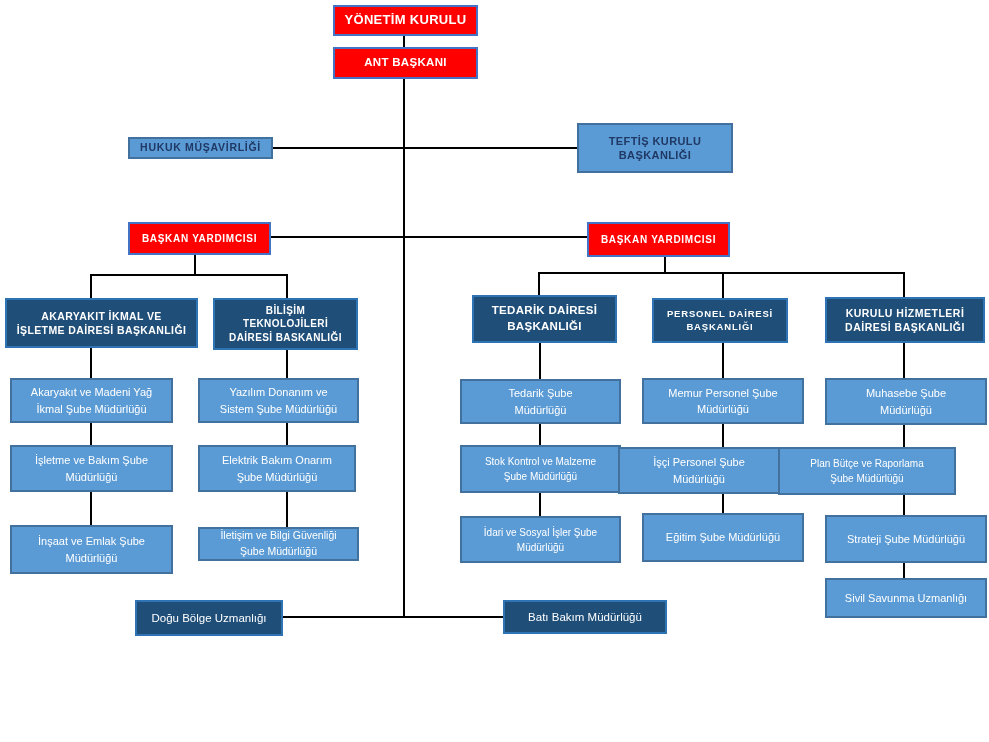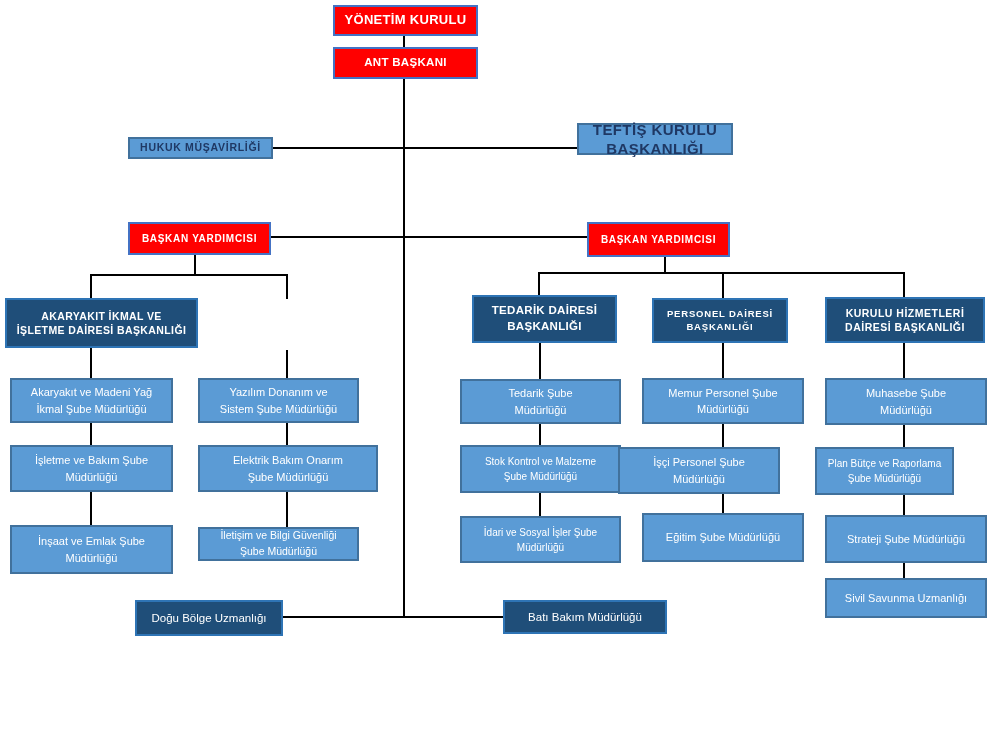--- a/index.html
+++ b/index.html
@@ -100,30 +100,35 @@
   </div>
 
   <div class="box red" style="left:587px;top:222px;width:143px;height:35px;font-size:10px;letter-spacing:.7px">
     <span class="ln">BAŞKAN YARDIMCISI</span>
   </div>
 
   <div class="box mid darktext" style="left:128px;top:137px;width:145px;height:22px;font-size:10.5px;letter-spacing:.7px">
     <span class="ln">HUKUK MÜŞAVİRLİĞİ</span>
   </div>
 
-  <div class="box mid darktext" style="left:577px;top:123px;width:156px;height:32px;font-size:15px;letter-spacing:.4px">
+  <div class="box mid darktext" style="left:577px;top:123px;width:156px;height:50px;font-size:11px;letter-spacing:.4px">
     <span class="ln">TEFTİŞ KURULU</span>
     <span class="ln">BAŞKANLIĞI</span>
   </div>
 
   <div class="box navy hdr" style="left:5px;top:298px;width:193px;height:50px;font-size:10.5px;letter-spacing:.4px">
     <span class="ln">AKARYAKIT İKMAL VE</span>
     <span class="ln">İŞLETME DAİRESİ BAŞKANLIĞI</span>
   </div>
 
+  <div class="box navy hdr" style="left:213px;top:298px;width:145px;height:52px;font-size:10px;letter-spacing:.4px">
+    <span class="ln">BİLİŞİM</span>
+    <span class="ln">TEKNOLOJİLERİ</span>
+    <span class="ln">DAİRESİ BASKANLIĞI</span>
+  </div>
 
   <div class="box navy hdr" style="left:472px;top:295px;width:145px;height:48px;font-size:11.5px;letter-spacing:.3px">
     <span class="ln">TEDARİK DAİRESİ</span>
     <span class="ln">BAŞKANLIĞI</span>
   </div>
 
   <div class="box navy hdr" style="left:652px;top:298px;width:136px;height:45px;font-size:9.5px;letter-spacing:.8px">
     <span class="ln">PERSONEL DAİRESİ</span>
     <span class="ln">BAŞKANLIĞI</span>
   </div>
@@ -143,21 +148,21 @@
   </div>
   <div class="box mid" style="left:10px;top:525px;width:163px;height:49px;font-size:11px">
     <span class="ln">İnşaat ve Emlak Şube</span>
     <span class="ln">Müdürlüğü</span>
   </div>
 
   <div class="box mid" style="left:198px;top:378px;width:161px;height:45px;font-size:11px">
     <span class="ln">Yazılım Donanım ve</span>
     <span class="ln">Sistem Şube Müdürlüğü</span>
   </div>
-  <div class="box mid" style="left:198px;top:445px;width:180px;height:47px;font-size:11px">
+  <div class="box mid" style="left:198px;top:445px;width:158px;height:47px;font-size:11px">
     <span class="ln">Elektrik Bakım Onarım</span>
     <span class="ln">Şube Müdürlüğü</span>
   </div>
   <div class="box mid" style="left:198px;top:527px;width:161px;height:34px;font-size:10.5px">
     <span class="ln">İletişim ve Bilgi Güvenliği</span>
     <span class="ln">Şube Müdürlüğü</span>
   </div>
 
   <div class="box mid" style="left:460px;top:379px;width:161px;height:45px;font-size:11px">
     <span class="ln">Tedarik Şube</span>
@@ -181,21 +186,21 @@
     <span class="ln">Müdürlüğü</span>
   </div>
   <div class="box mid" style="left:642px;top:513px;width:162px;height:49px;font-size:11px">
     <span class="ln">Eğitim Şube Müdürlüğü</span>
   </div>
 
   <div class="box mid" style="left:825px;top:378px;width:162px;height:47px;font-size:11px">
     <span class="ln">Muhasebe Şube</span>
     <span class="ln">Müdürlüğü</span>
   </div>
-  <div class="box mid" style="left:815px;top:447px;width:139px;height:48px;font-size:10px">
+  <div class="box mid" style="left:778px;top:447px;width:178px;height:48px;font-size:10px">
     <span class="ln">Plan Bütçe ve Raporlama</span>
     <span class="ln">Şube Müdürlüğü</span>
   </div>
   <div class="box mid" style="left:825px;top:515px;width:162px;height:48px;font-size:11px">
     <span class="ln">Strateji Şube Müdürlüğü</span>
   </div>
   <div class="box mid" style="left:825px;top:578px;width:162px;height:40px;font-size:11px">
     <span class="ln">Sivil Savunma Uzmanlığı</span>
   </div>
 

